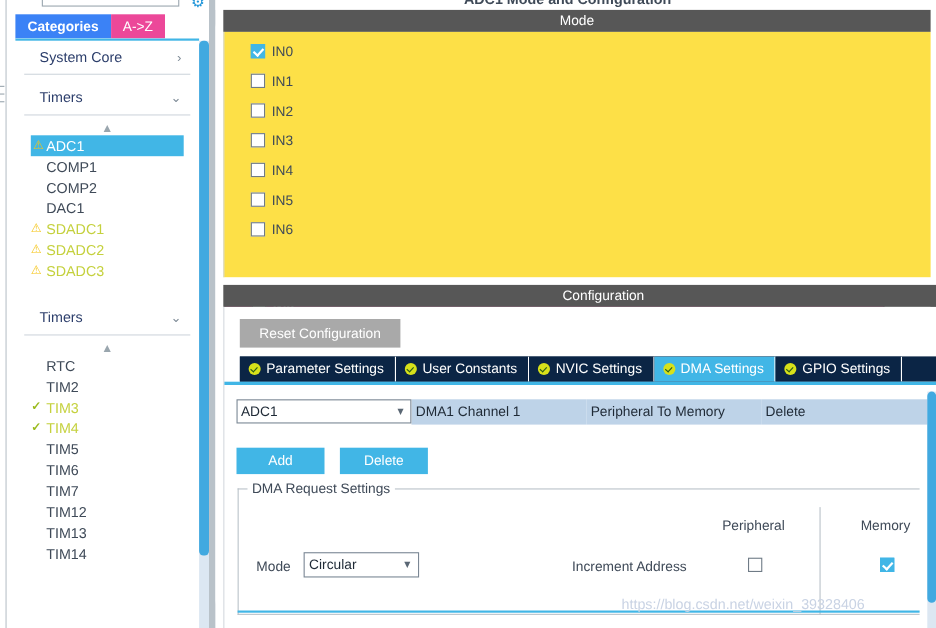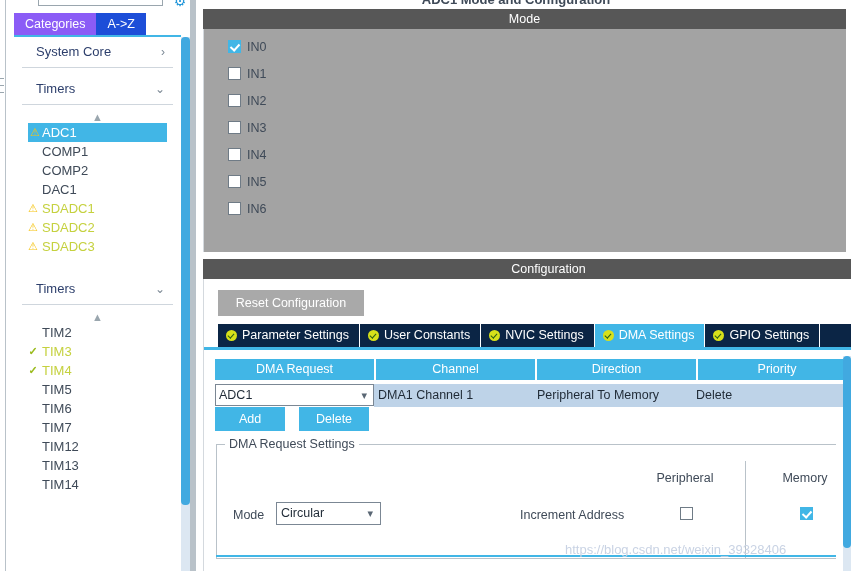--- a/index.html
+++ b/index.html
@@ -73,22 +73,22 @@
   .tab-cat {
     height: 22px;
     line-height: 22px;
     padding: 0 11px;
     color: #ffffff;
     font-size: 12.5px;
     box-sizing: border-box;
     cursor: pointer;
     white-space: nowrap;
   }
-  .tab-cat.active { background: #8b5cf6; }
-  .tab-cat.inactive { background: #1d4ed8; }
+  .tab-cat.active { background: #3b82f6; font-weight: bold; }
+  .tab-cat.inactive { background: #ec4899; }
 
   .cat-panel {
     position: absolute;
     left: 14px; top: 35px;
     width: 167px;
     height: 536px;
     background: #ffffff;
     border-top: 2px solid #41b6e6;
     box-sizing: border-box;
     overflow: hidden;
@@ -205,21 +205,21 @@
     text-align: center;
     font-size: 12.5px;
   }
   .band.mode { top: 9px; }
   .band.config { top: 259px; padding-left: 24px; }
 
   .mode-area {
     position: absolute;
     left: 7px; top: 29px;
     width: 643px; height: 223px;
-    background: #a3a3a3;
+    background: #fde047;
     border-left: 1px solid #d4d9de;
     box-sizing: border-box;
   }
   .mode-row {
     position: absolute;
     left: 0;
     height: 27px;
     width: 624px;
   }
   .mode-row .cb {
@@ -393,21 +393,21 @@
   .col-dir  { width: 159px; flex: 0 0 auto; }
   .col-prio { width: 158px; flex: 0 0 auto; }
 
   .dma-buttons {
     position: absolute;
     left: 11px; top: 128px;
     display: flex;
     gap: 14px;
   }
   .btn-blue {
-    width: 70px; height: 24px;
+    width: 80px; height: 24px;
     background: #41b6e6;
     color: #ffffff;
     border: none;
     font-size: 12.5px;
     font-family: "Liberation Sans", sans-serif;
     cursor: pointer;
   }
 
   
   .req-settings {
@@ -588,20 +588,21 @@
         </ul>
 
       <div class="sect-header" style="margin-top:18px;">
         <span>Timers</span>
         <span class="chev">⌄</span>
       </div>
 
       <div class="spinner-dots" style="margin-top:6px;">▲<br></div>
 
       <ul class="peri-list" id="timers-list">
+          <li class="peri-item"><span class="badge"></span><span>RTC</span></li>
           <li class="peri-item"><span class="badge"></span><span>TIM2</span></li>
           <li class="peri-item ok"><span class="badge check">✓</span><span>TIM3</span></li>
           <li class="peri-item ok"><span class="badge check">✓</span><span>TIM4</span></li>
           <li class="peri-item"><span class="badge"></span><span>TIM5</span></li>
           <li class="peri-item"><span class="badge"></span><span>TIM6</span></li>
           <li class="peri-item"><span class="badge"></span><span>TIM7</span></li>
           <li class="peri-item"><span class="badge"></span><span>TIM12</span></li>
           <li class="peri-item"><span class="badge"></span><span>TIM13</span></li>
           <li class="peri-item"><span class="badge"></span><span>TIM14</span></li>
         </ul>
@@ -679,26 +680,20 @@
             <span>DMA Settings</span>
           </div>
           <div class="cfg-tab">
             <span class="tab-dot"></span>
             <span>GPIO Settings</span>
           </div>
         </div>
       <div class="tabbar-underline"></div>
 
       <div class="dma-table">
-        <div class="dma-head">
-          <div class="col-req">DMA Request</div>
-          <div class="col-chan">Channel</div>
-          <div class="col-dir">Direction</div>
-          <div class="col-prio">Priority</div>
-        </div>
         <div class="dma-row">
           <div class="dma-select">
             <span>ADC1</span>
             <span class="caret">▾</span>
           </div>
           <div class="cell col-chan">DMA1 Channel 1</div>
           <div class="cell col-dir">Peripheral To Memory</div>
           <div class="cell col-prio">Delete</div>
         </div>
       </div>

